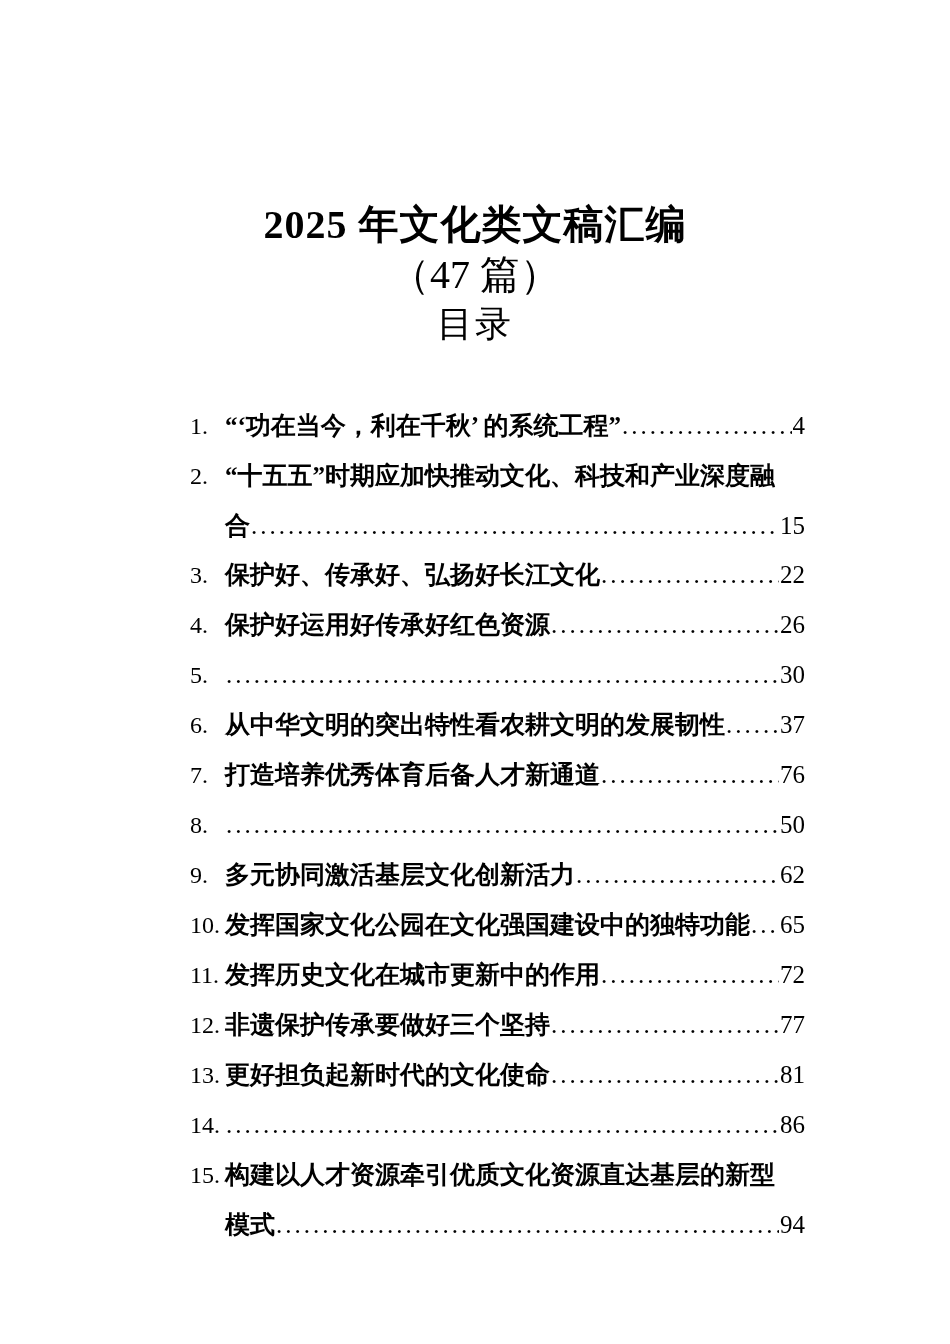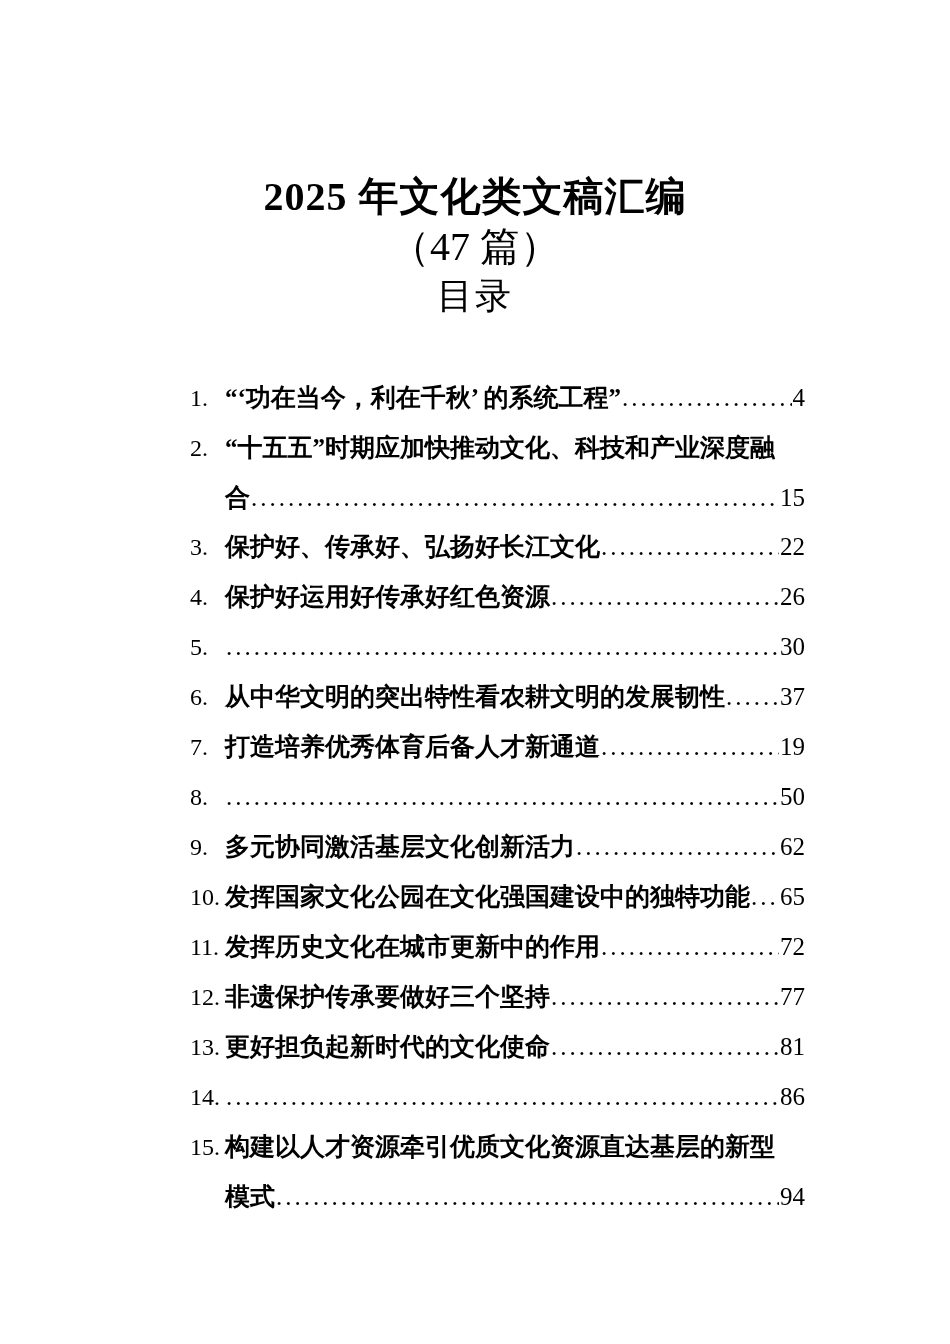--- a/index.html
+++ b/index.html
@@ -12,20 +12,21 @@
     margin: 0 auto;
     background: #ffffff;
     color: #000000;
     overflow: hidden;
     font-family: "Liberation Serif", "DejaVu Serif", serif;
   }
 
   .headings {
     padding-top: 172px;
     text-align: center;
+    margin-top: 28px;
   }
   .doc-title {
     margin: 0;
     font-size: 40px;
     line-height: 50px;
     font-weight: 700;
     letter-spacing: 1px;
   }
   .doc-subtitle {
     margin: 0;
@@ -144,21 +145,21 @@
         <span class="leader"></span>
         <span class="page-num">37</span>
       </div>
     </div>
 
     <div class="toc-item">
       <div class="toc-line">
         <span class="num">7.</span>
         <span class="entry-text">打造培养优秀体育后备人才新通道</span>
         <span class="leader"></span>
-        <span class="page-num">19</span>
+        <span class="page-num">76</span>
       </div>
     </div>
 
     <div class="toc-item">
       <div class="toc-line">
         <span class="num">8.</span>
         <span class="leader"></span>
         <span class="page-num">50</span>
       </div>
     </div>

